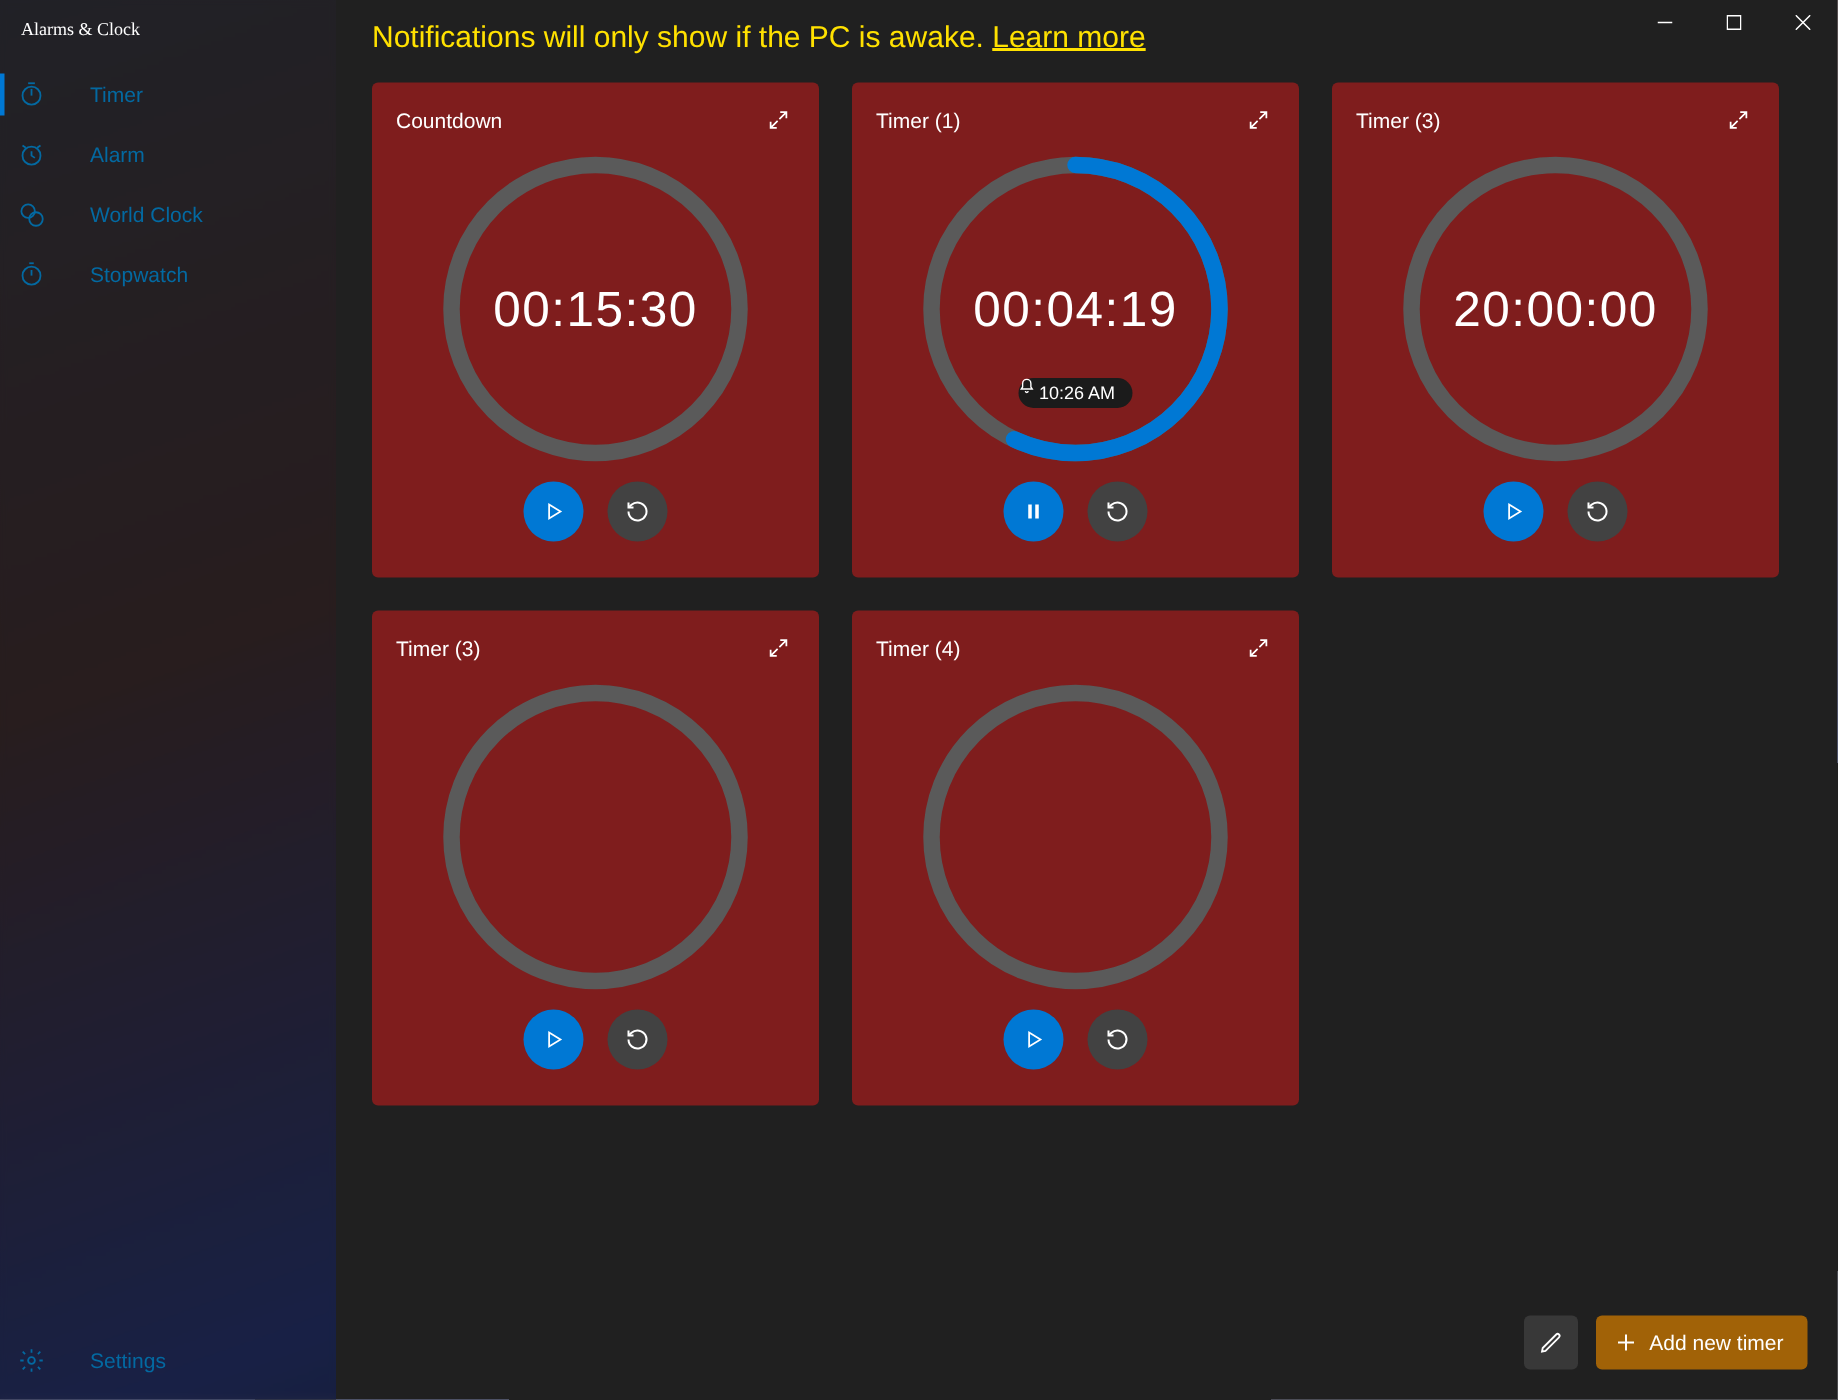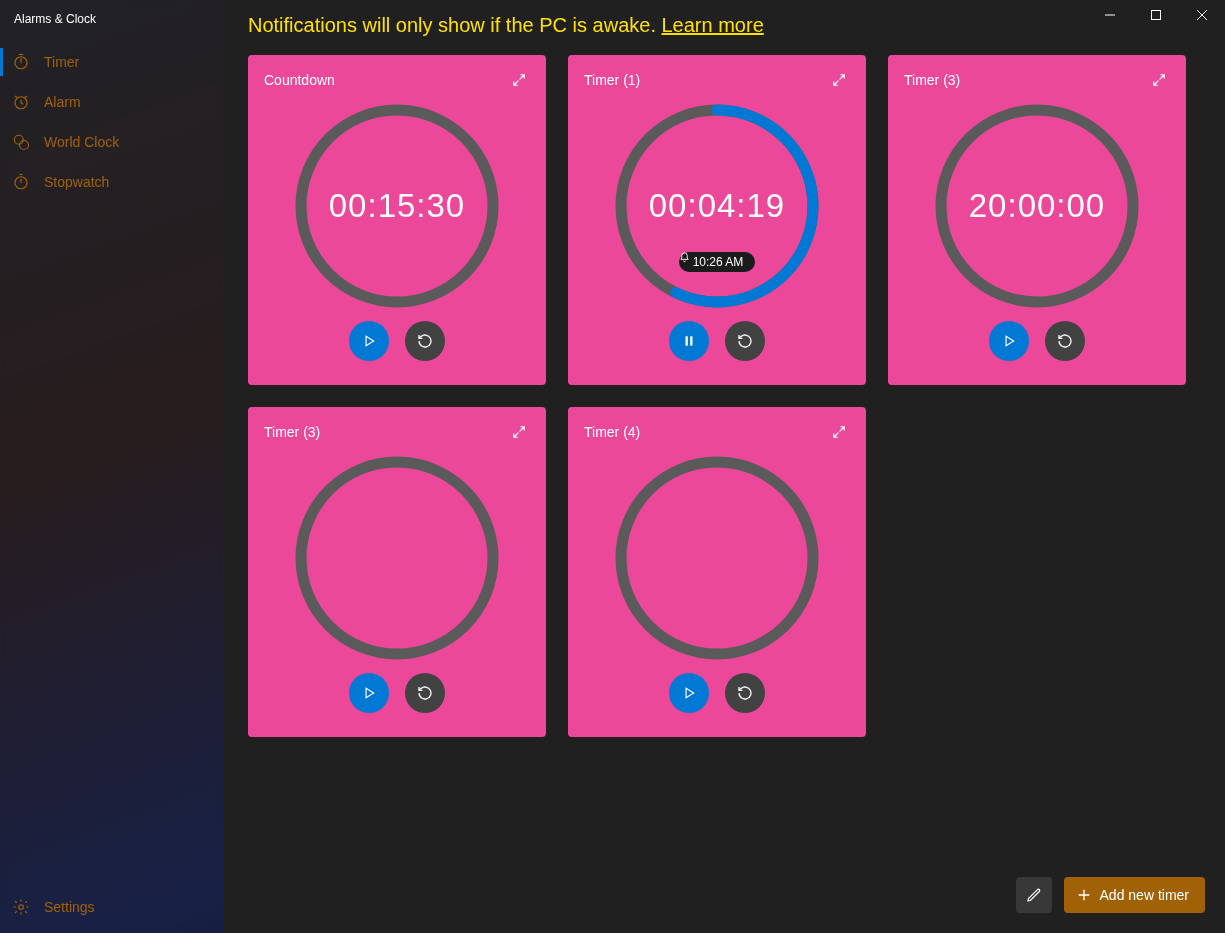--- a/index.html
+++ b/index.html
@@ -50,33 +50,34 @@
     justify-content: center;
     color: #fff;
   }
 
   
   .app-title {
     font-size: 12px;
     font-weight: 400;
     color: #fff;
     padding: 8px 14px 16px 14px;
+    font-family: Liberation Serif, serif;
   }
   .nav {
     display: flex;
     flex-direction: column;
   }
   .nav-item {
     display: flex;
     align-items: center;
     height: 40px;
     padding: 0 12px;
     font-size: 14px;
-    color: #a16207;
-    gap: 14px;
+    color: #0369a1;
+    gap: 30px;
     position: relative;
     cursor: default;
   }
   .nav-item.active::before {
     content: "";
     position: absolute;
     left: 0; top: 6px; bottom: 6px;
     width: 3px;
     background: #0078d4;
   }
@@ -96,21 +97,21 @@
 
   
   .cards {
     padding: 8px 24px;
     display: grid;
     grid-template-columns: repeat(3, 298px);
     gap: 22px;
     align-content: start;
   }
   .card {
-    background: #ec4899;
+    background: #7f1d1d;
     height: 330px;
     border-radius: 4px;
     padding: 14px 16px 16px 16px;
     display: flex;
     flex-direction: column;
     align-items: center;
     position: relative;
   }
   .card-header {
     width: 100%;

